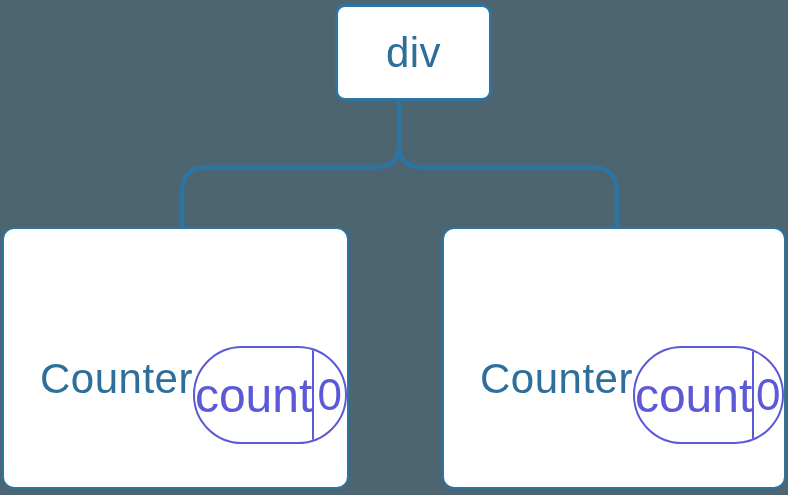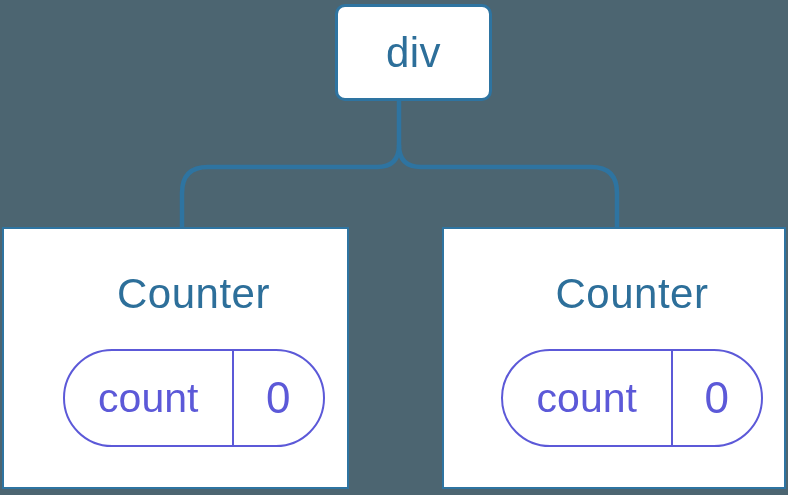--- a/index.html
+++ b/index.html
@@ -55,23 +55,23 @@
     stroke-linecap: butt;
   }
   
   .card {
     position: absolute;
     top: 227px;
     height: 262px;
     box-sizing: border-box;
     background: var(--card-bg, #FFFFFF);
     border: 2px solid var(--node-stroke, #2E74A1);
-    border-radius: 0;
+    border-radius: 12px;
     display: flex;
-    flex-direction: column;
+    flex-direction: row;
     align-items: center;
     padding-top: 42px;
     padding-left: 36px;
   }
   .card.left  { left: 2px;   width: 347px; }
   .card.right { left: 442px; width: 344px; }
   .card-title {
     color: var(--node-text, #2D6F9A);
     font-size: 42px;
     font-weight: 500;
@@ -91,21 +91,21 @@
     overflow: hidden;
   }
   .state-key {
     flex: 0 0 65.7%;
     box-sizing: border-box;
     border-right: 2px solid var(--state-accent, #5C59D8);
     display: flex;
     align-items: center;
     justify-content: center;
     color: var(--state-accent, #5C59D8);
-    font-size: 41px;
+    font-size: 48px;
     font-weight: 400;
   }
   .state-value {
     flex: 1 1 auto;
     display: flex;
     align-items: center;
     justify-content: center;
     color: var(--state-accent, #5C59D8);
     font-size: 44px;
     font-weight: 400;

